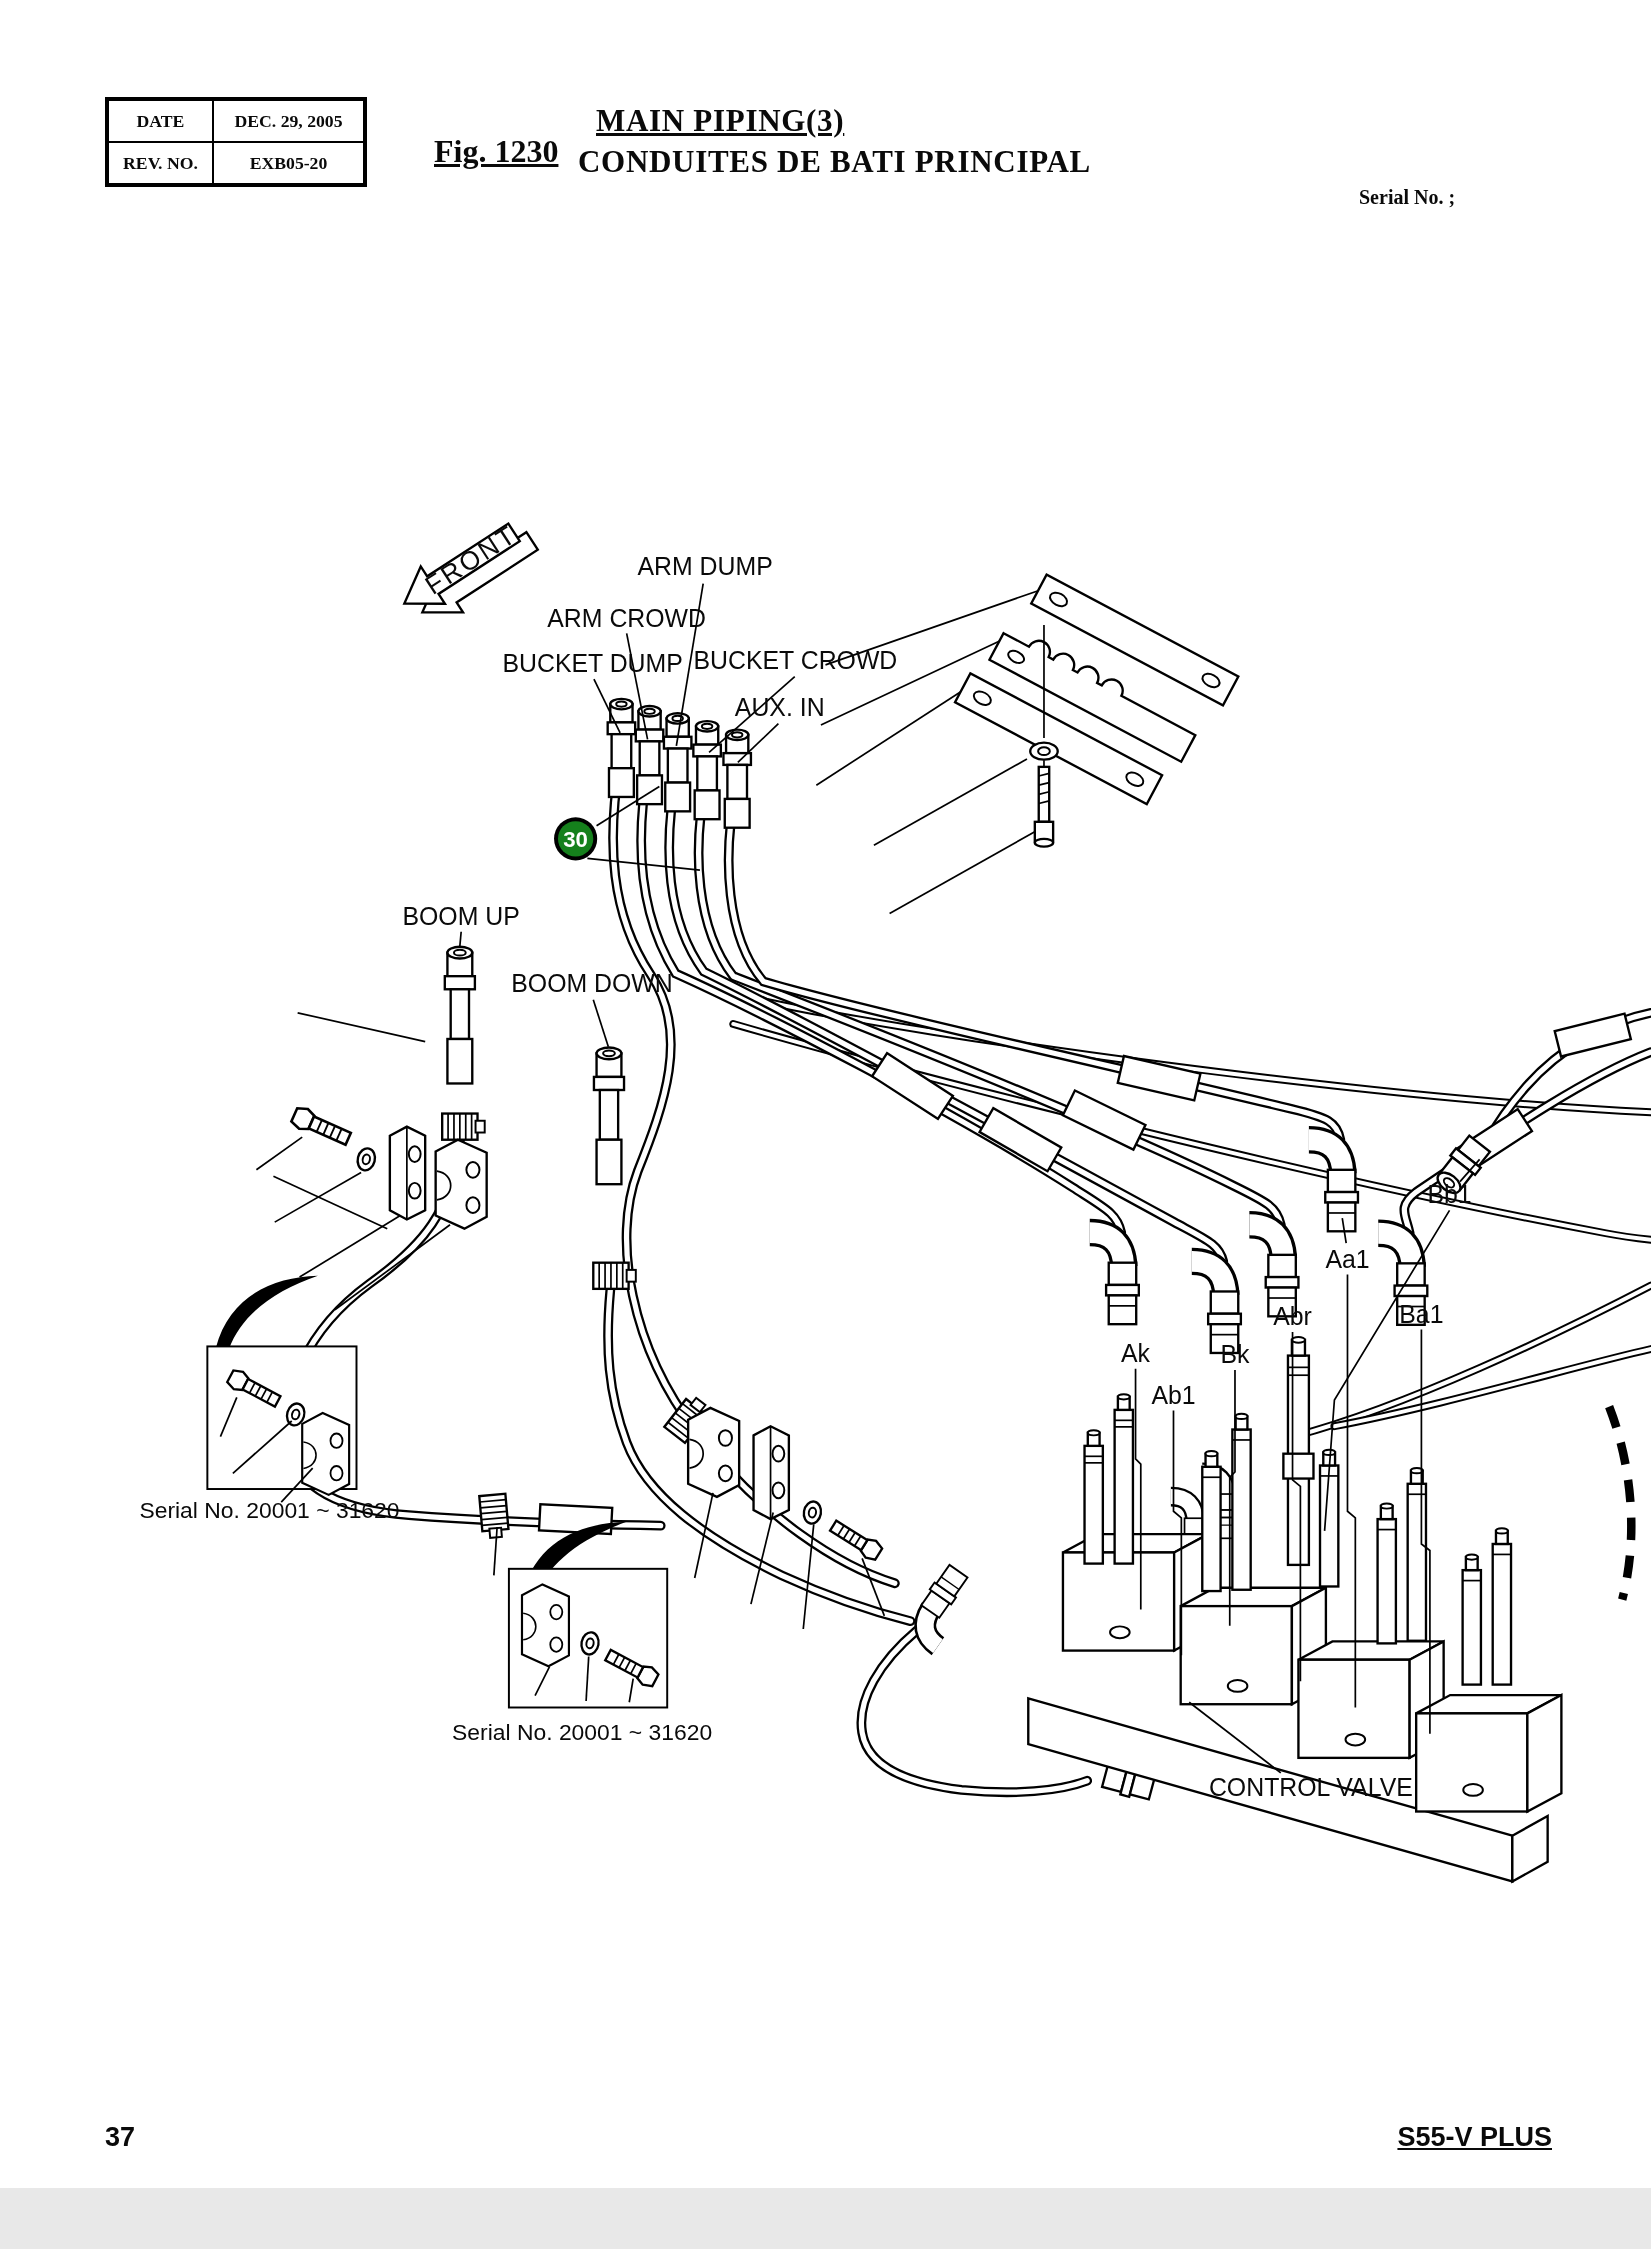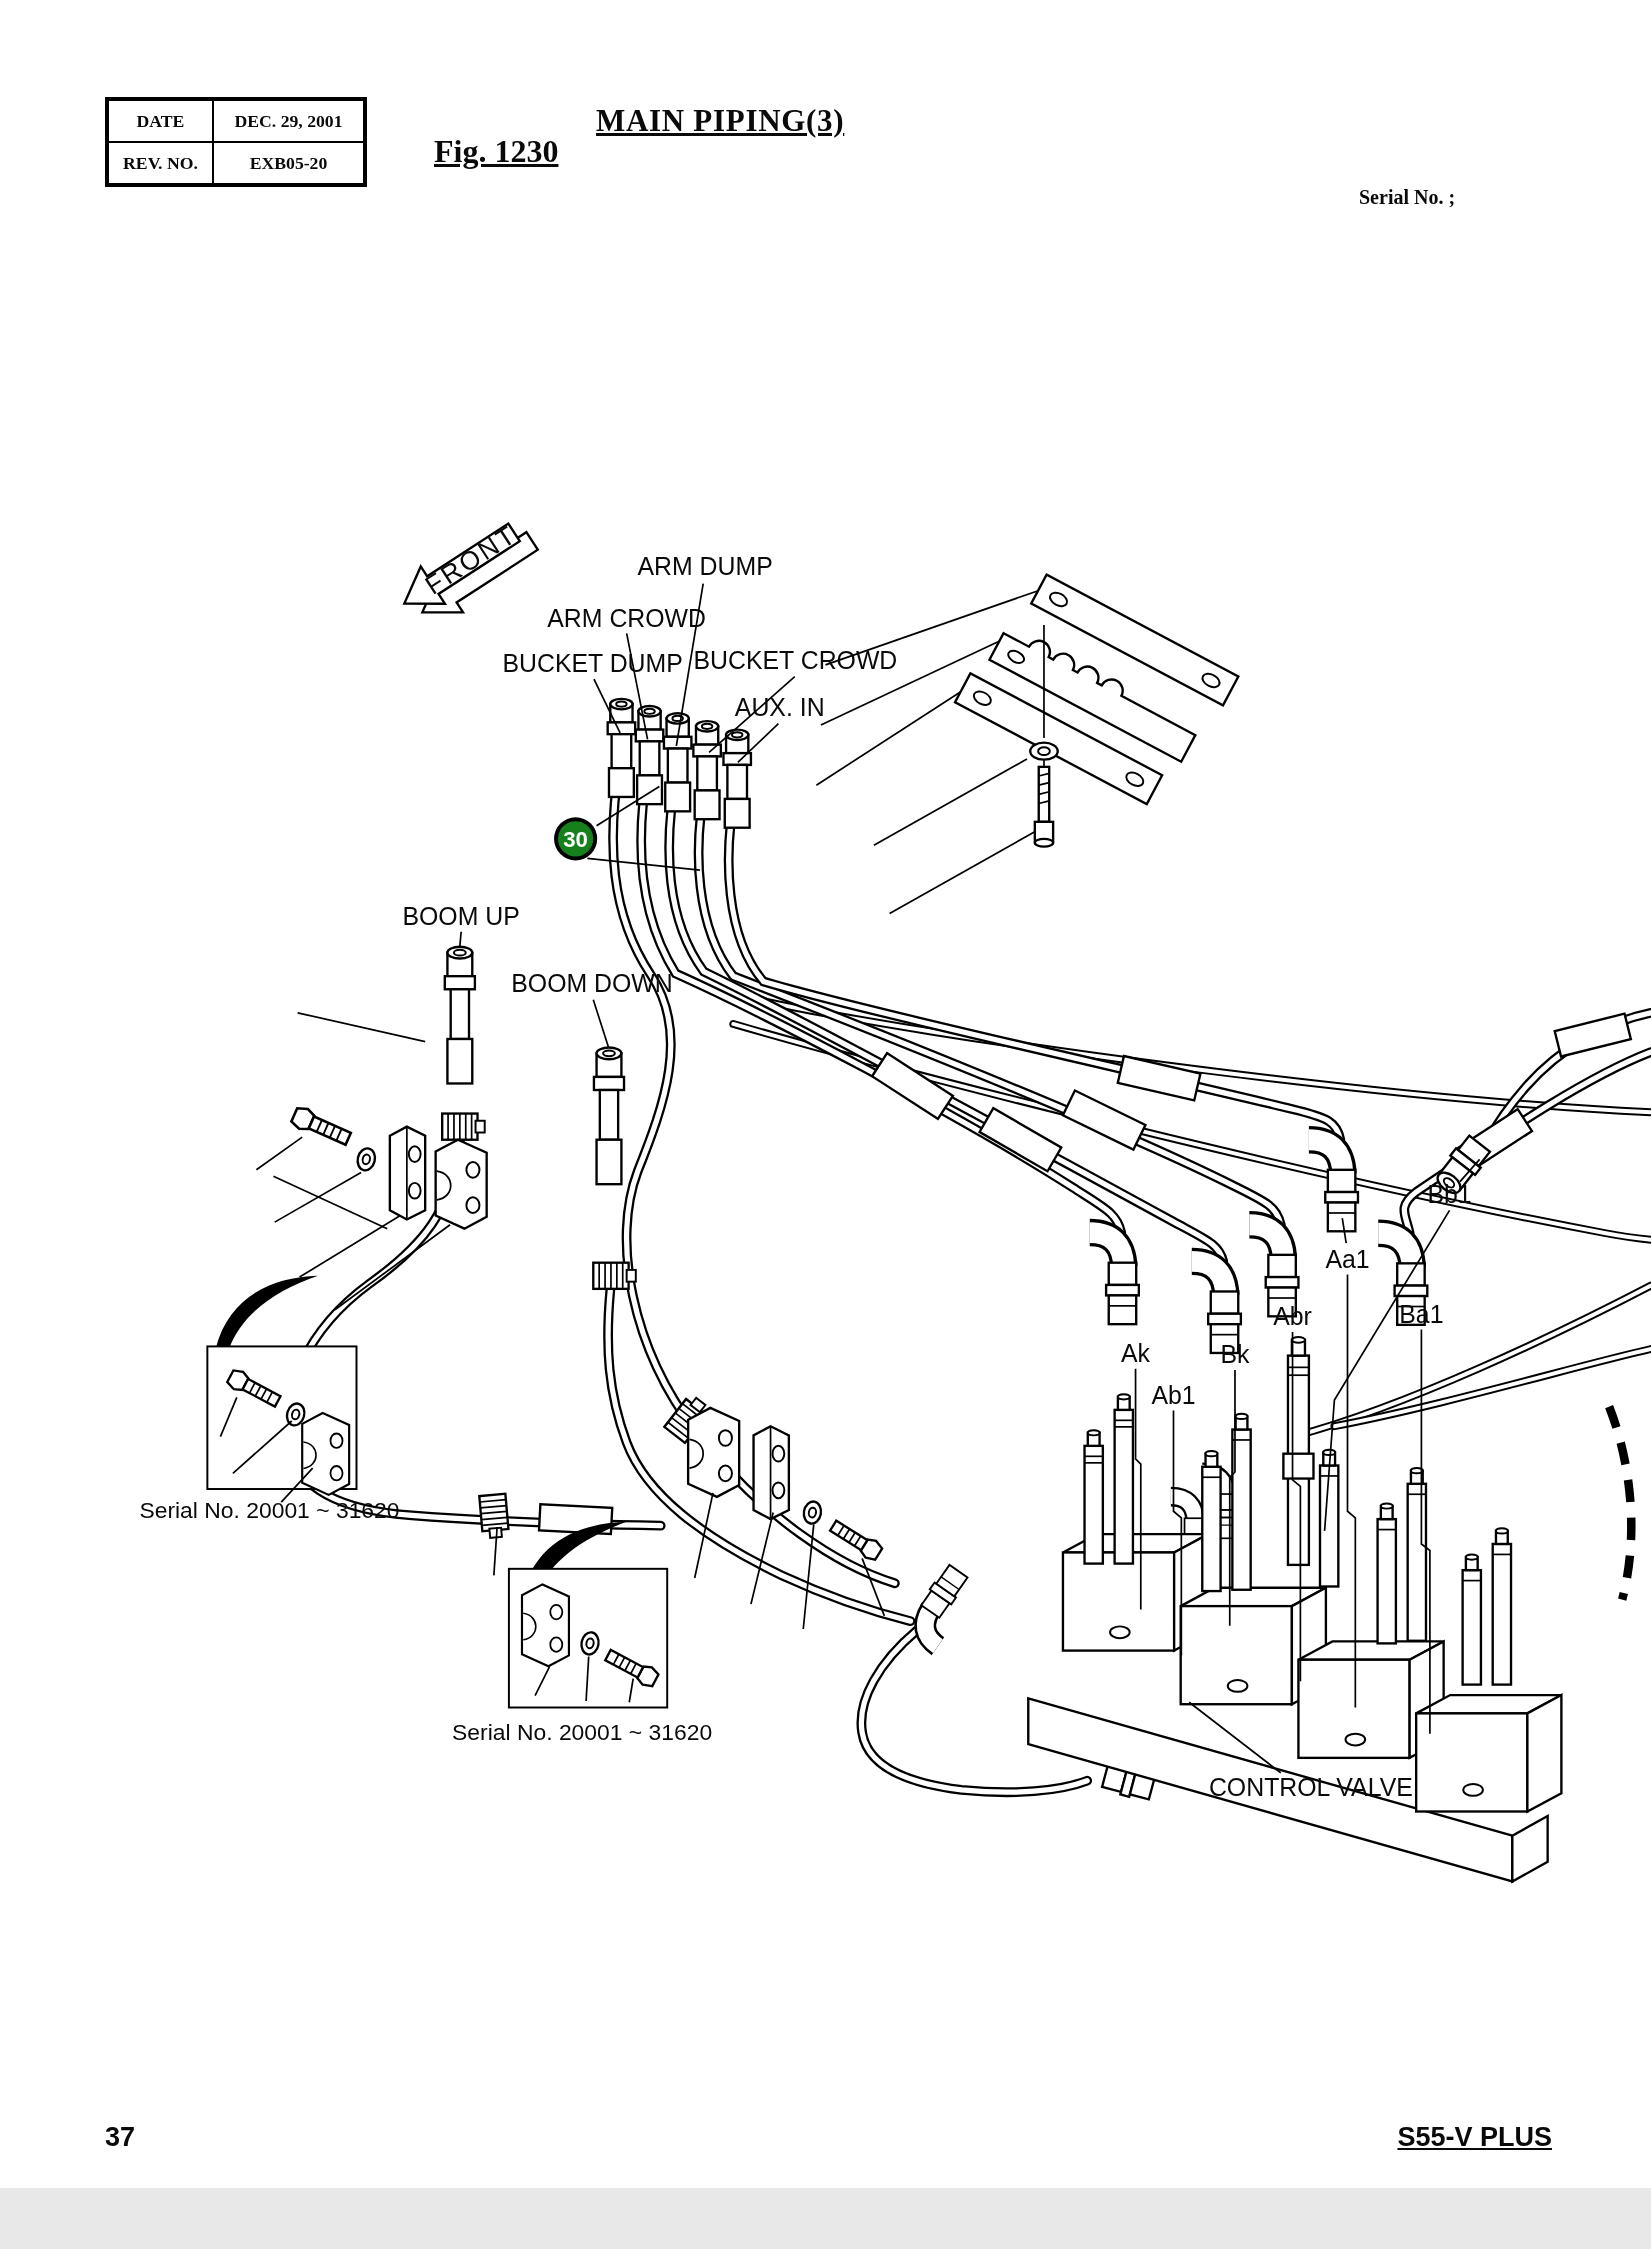--- a/index.html
+++ b/index.html
@@ -34,31 +34,32 @@
 </style>
 </head>
 <body>
 
 <div class="page">
 
   <table class="doc-table">
     <tbody>
         <tr>
       <td class="c1">DATE</td>
-      <td class="c2">DEC. 29, 2001</td>
+      <td class="c2">DEC. 29, 2005</td>
     </tr>
     <tr>
       <td class="c1">REV. NO.</td>
       <td class="c2">EXB05-20</td>
     </tr>
   </tbody>
     </table>
 
   <div class="fig-no">Fig. 1230</div>
   <div class="title1">MAIN PIPING(3)</div>
+  <div class="title2">CONDUITES DE BATI PRINCIPAL</div>
   <div class="serial-note">Serial No. ;</div>
 
   <svg width="1651" height="2250" viewBox="0 0 2524 3439">
     <defs>
       <g id="vfit">
         <rect x="-17" y="8" width="34" height="28" class="sh"></rect>
         <rect x="-21" y="36" width="42" height="18" class="sh"></rect>
         <rect x="-15" y="54" width="30" height="52" class="sh"></rect>
         <rect x="-19" y="106" width="38" height="44" class="sh"></rect>
         <ellipse cx="0" cy="8" rx="17" ry="8" class="sh"></ellipse>

